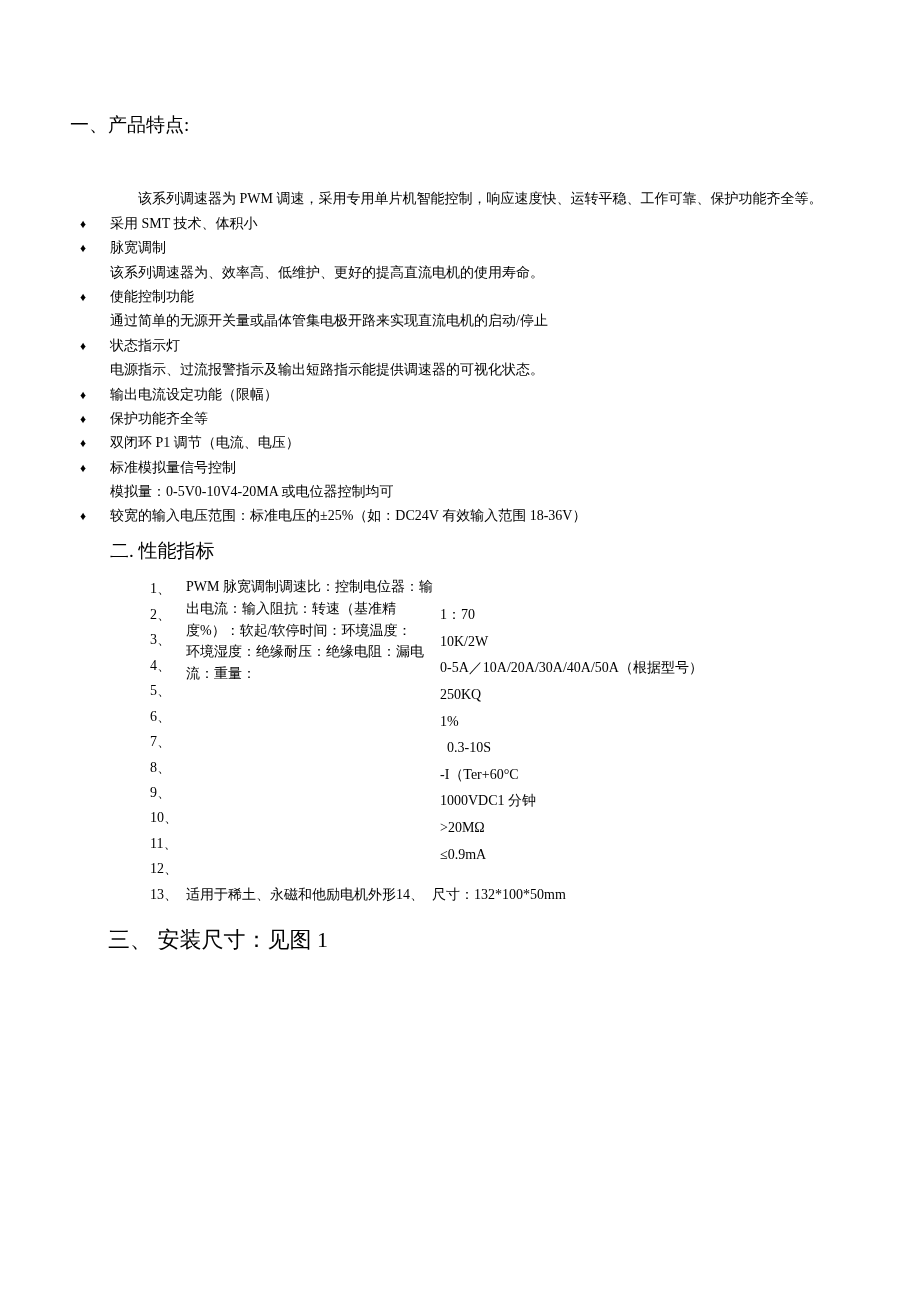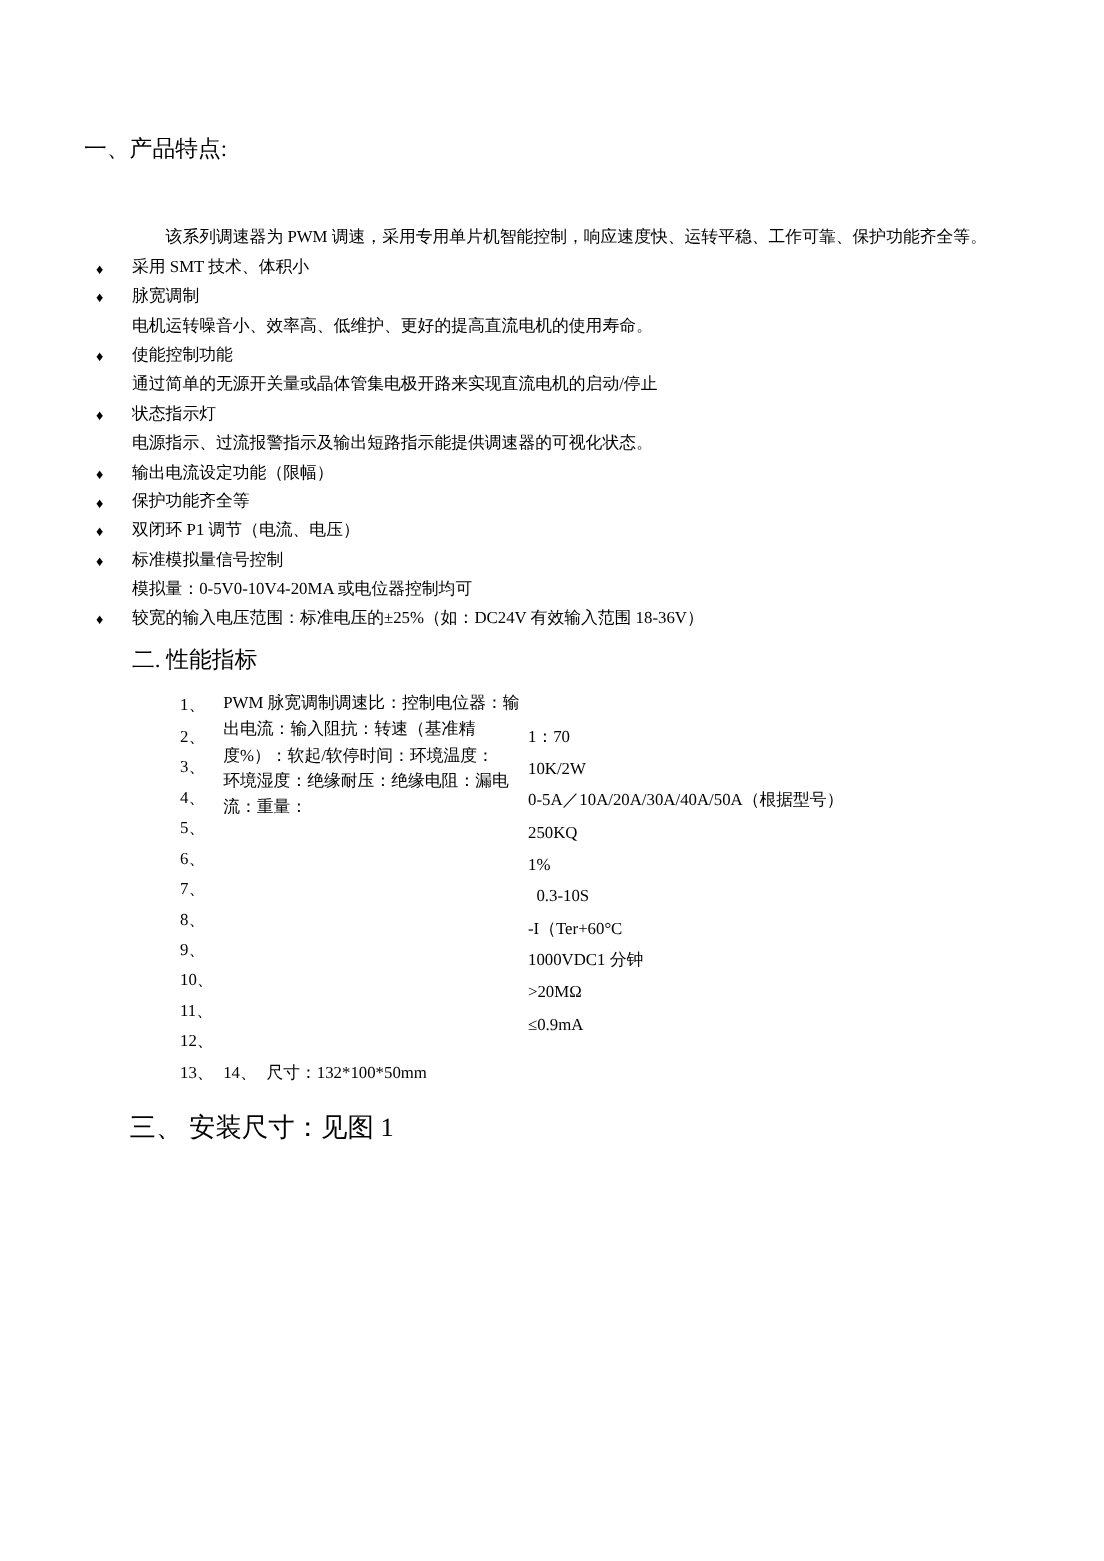--- a/index.html
+++ b/index.html
@@ -105,21 +105,21 @@
 <body>
 
 <div>
 
   <div class="section-heading">一、产品特点:</div>
 
   <div class="intro">该系列调速器为 PWM 调速，采用专用单片机智能控制，响应速度快、运转平稳、工作可靠、保护功能齐全等。</div>
 
   <ul class="bullet-list" id="bullet-list">
       <li><span class="diamond">♦</span><span>采用 SMT 技术、体积小</span></li>
-      <li><span class="diamond">♦</span><span>脉宽调制</span><span class="sub">电机运转噪音小、效率高、低维护、更好的提高直流电机的使用寿命。</span></li>
+      <li><span class="diamond">♦</span><span>脉宽调制</span><span class="sub">该系列调速器为、效率高、低维护、更好的提高直流电机的使用寿命。</span></li>
       <li><span class="diamond">♦</span><span>使能控制功能</span><span class="sub">通过简单的无源开关量或晶体管集电极开路来实现直流电机的启动/停止</span></li>
       <li><span class="diamond">♦</span><span>状态指示灯</span><span class="sub">电源指示、过流报警指示及输出短路指示能提供调速器的可视化状态。</span></li>
       <li><span class="diamond">♦</span><span>输出电流设定功能（限幅）</span></li>
       <li><span class="diamond">♦</span><span>保护功能齐全等</span></li>
       <li><span class="diamond">♦</span><span>双闭环 P1 调节（电流、电压）</span></li>
       <li><span class="diamond">♦</span><span>标准模拟量信号控制</span><span class="sub">模拟量：0-5V0-10V4-20MA 或电位器控制均可</span></li>
       <li><span class="diamond">♦</span><span>较宽的输入电压范围：标准电压的±25%（如：DC24V 有效输入范围 18-36V）</span></li>
     </ul>
 
   <div class="section2-heading">二.  性能指标</div>
@@ -153,20 +153,21 @@
           <div>&nbsp;&nbsp;0.3-10S</div>
           <div>-I（Ter+60°C</div>
           <div>1000VDC1 分钟</div>
           <div>&gt;20MΩ</div>
           <div>≤0.9mA</div>
         </div>
     </div>
     <div class="numbers-only" id="extra-rows">
         <div class="num-line">
           <span class="idx">13、</span>
+          <span>适用于稀土、永磁和他励电机外形</span>
         </div>
         <div class="num-line">
           <span class="idx">14、</span>
           <span>尺寸：132*100*50mm</span>
         </div>
       </div>
   </div>
 
   <div class="section3-heading">三、 安装尺寸：见图 1</div>
 

